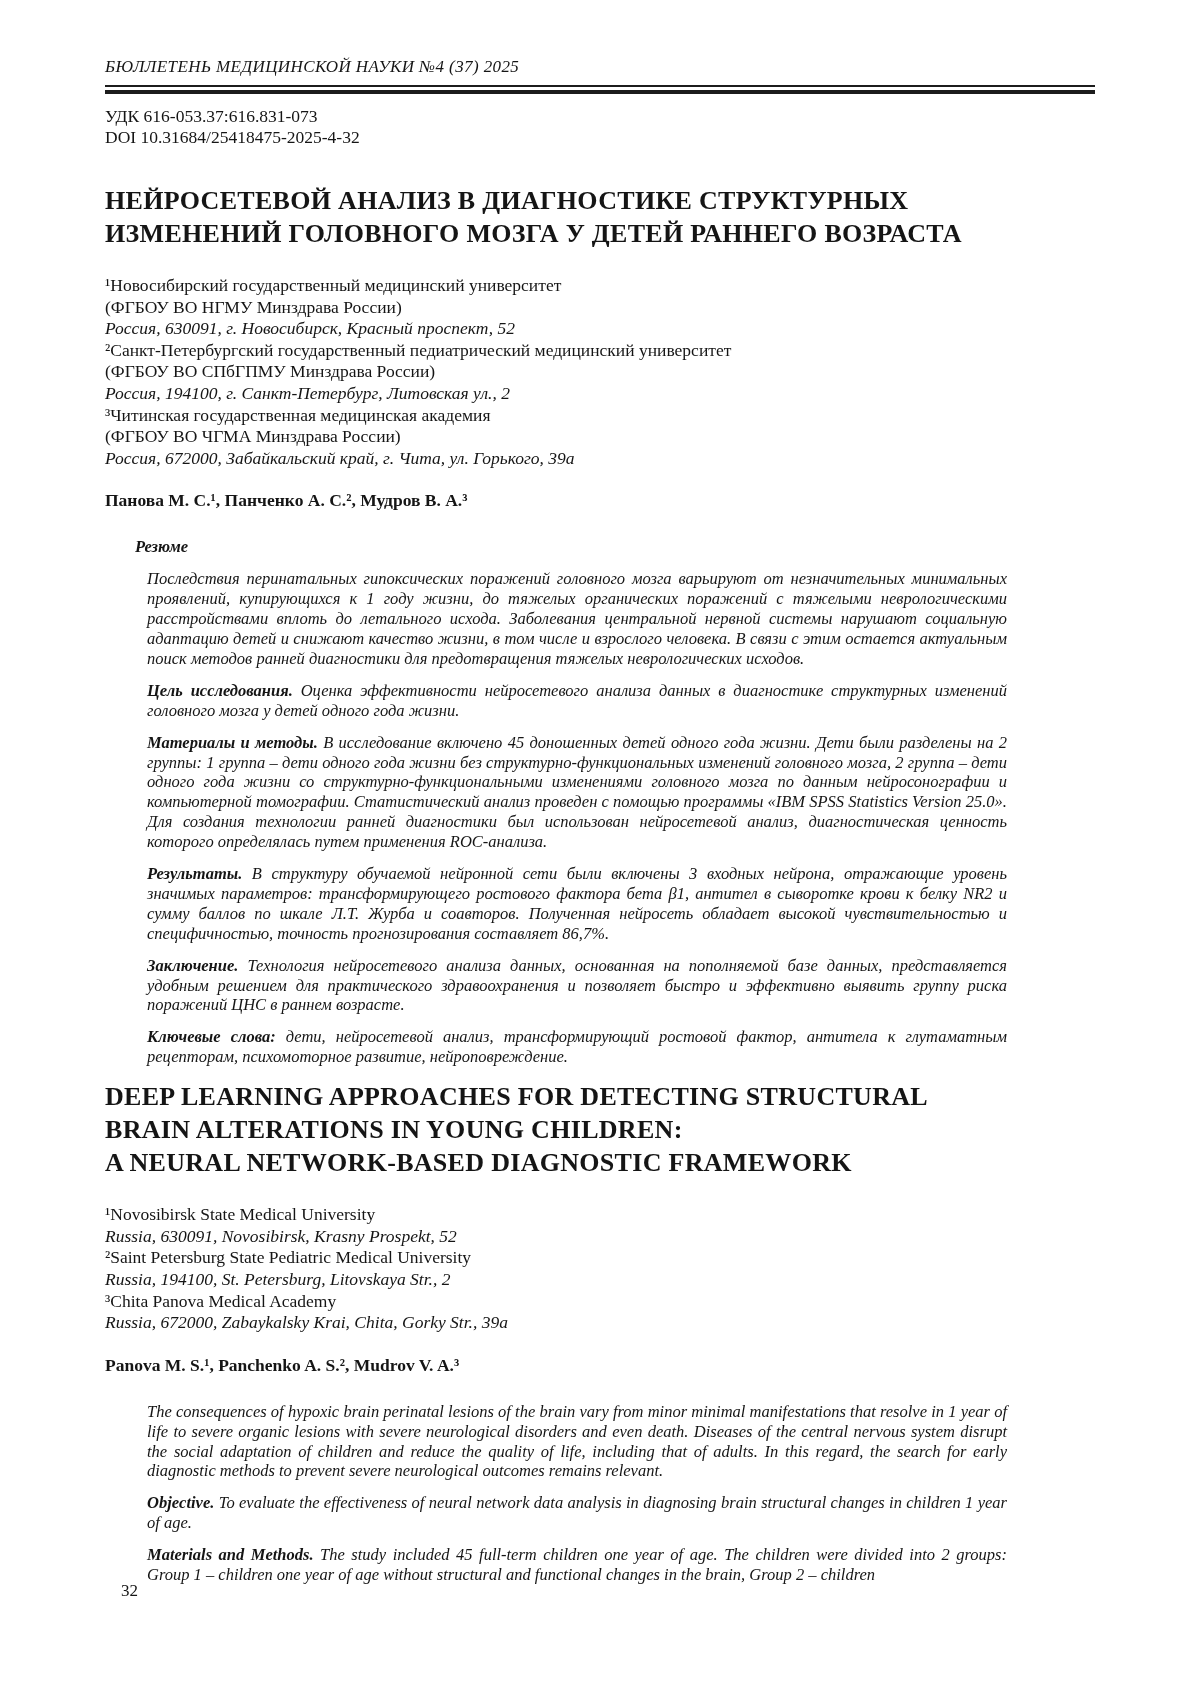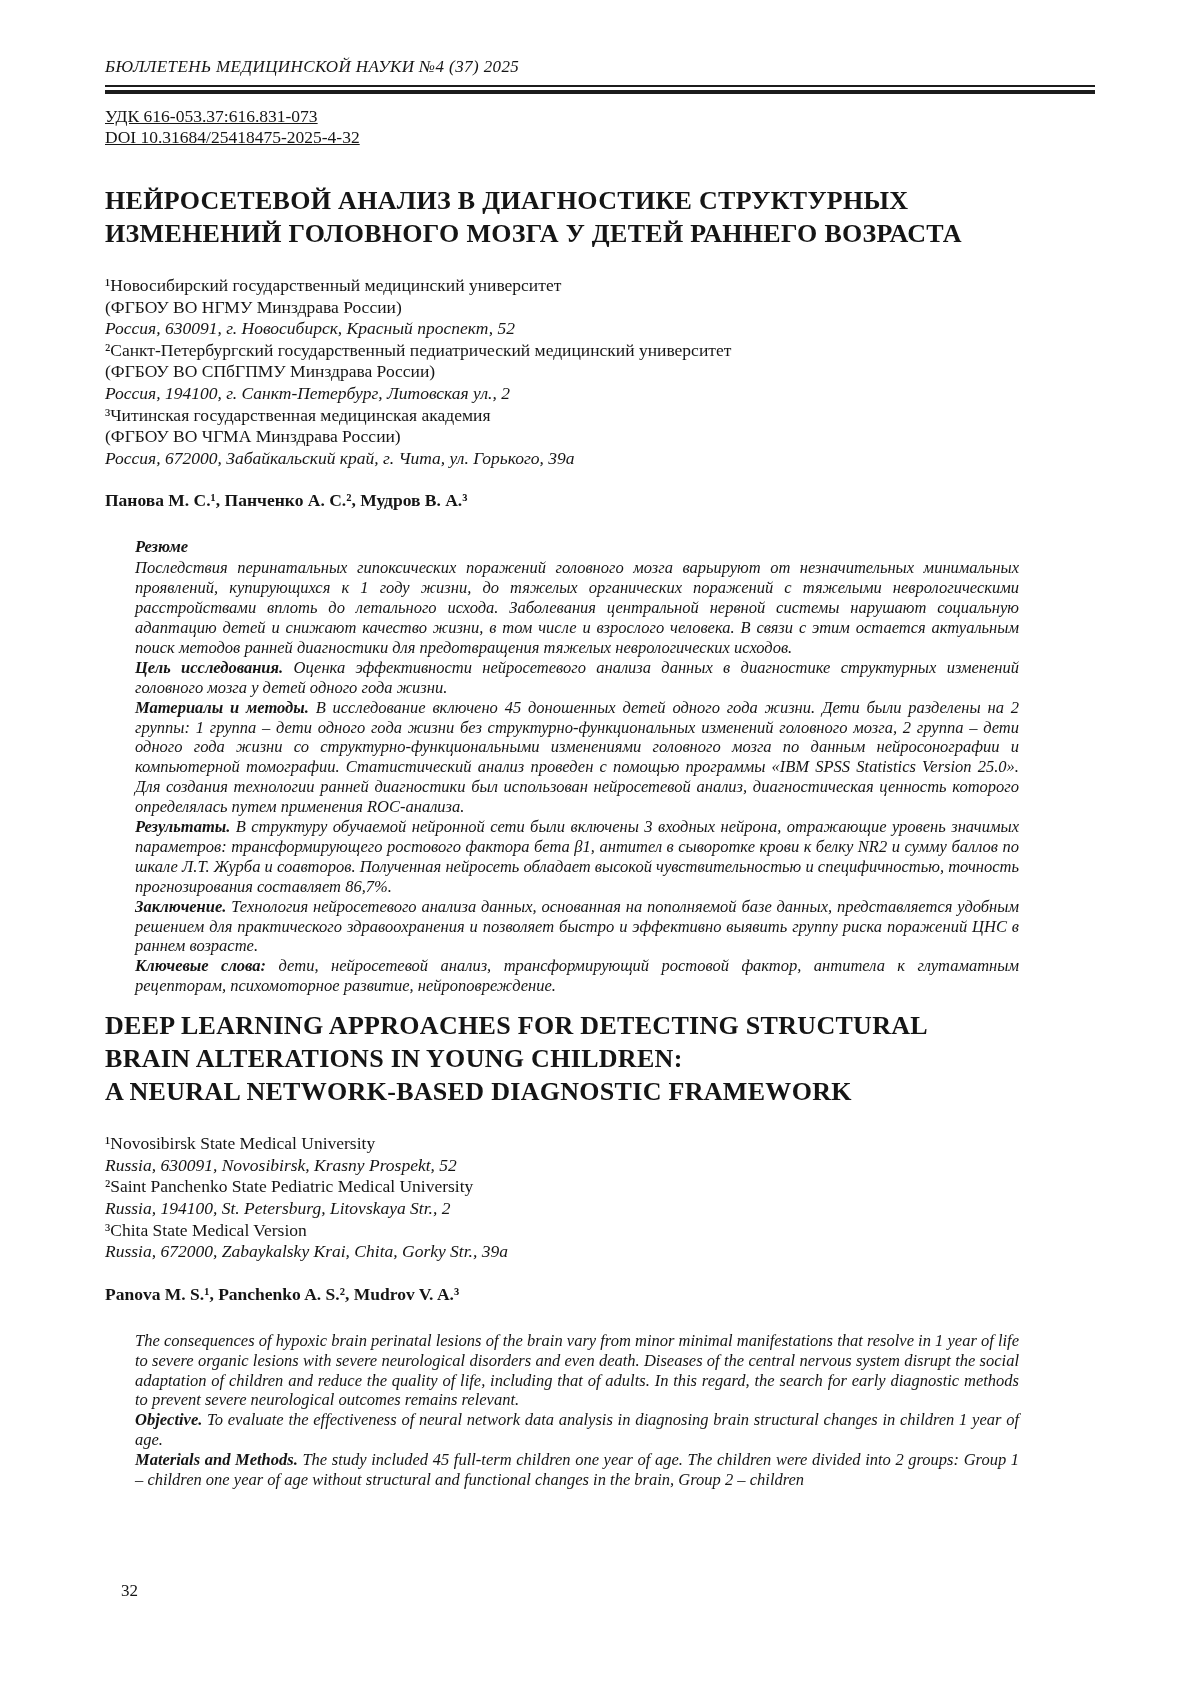--- a/index.html
+++ b/index.html
@@ -25,21 +25,20 @@
   .double-rule {
     margin-top:8px;
     height:3px;
     border-top:2px solid #1c1c1c;
     border-bottom:4px solid #1c1c1c;
   }
   .udc-block {
     margin-top:12px;
     font-size:17.5px;
     line-height:21px;
-    text-decoration:underline;
   }
   .article-title {
     margin-top:36px;
     font-weight:bold;
     font-size:26px;
     line-height:33px;
     letter-spacing:0.3px;
   }
   .article-title .t-line { display:block; }
   .title-en { margin-top:13px; }
@@ -60,21 +59,21 @@
     font-style:italic;
     font-size:16.5px;
     line-height:19.9px;
     text-align:justify;
   }
   .abstract-heading {
     font-weight:bold;
     margin-bottom:1px;
     text-align:left;
   }
-  .abstract-block p { margin:0; }
+  .abstract-block p { margin:12px; }
   .plead { font-weight:bold; }
   .plead:not(:empty)::after { content:" "; }
   .page-number {
     position:absolute;
     left:121px; top:1581px;
     font-size:17px;
   }
 </style>
 </head>
 <body>
@@ -120,23 +119,23 @@
 
   <h1 class="article-title title-en">
     <span class="t-line">DEEP LEARNING APPROACHES FOR DETECTING STRUCTURAL</span>
     <span class="t-line">BRAIN ALTERATIONS IN YOUNG CHILDREN:</span>
     <span class="t-line">A NEURAL NETWORK-BASED DIAGNOSTIC FRAMEWORK</span>
   </h1>
 
   <div class="affiliations">
     <div>¹Novosibirsk State Medical University</div>
     <div class="addr">Russia, 630091, Novosibirsk, Krasny Prospekt, 52</div>
-    <div>²Saint Panchenko State Pediatric Medical University</div>
+    <div>²Saint Petersburg State Pediatric Medical University</div>
     <div class="addr">Russia, 194100, St. Petersburg, Litovskaya Str., 2</div>
-    <div>³Chita State Medical Version</div>
+    <div>³Chita Panova Medical Academy</div>
     <div class="addr">Russia, 672000, Zabaykalsky Krai, Chita, Gorky Str., 39a</div>
   </div>
 
   <div class="authors-line">Panova M. S.¹, Panchenko A. S.², Mudrov V. A.³</div>
 
   <div class="abstract-block">
     <p><span class="plead"></span><span>The consequences of hypoxic brain perinatal lesions of the brain vary from minor minimal manifestations that resolve in 1 year of life to severe organic lesions with severe neurological disorders and even death. Diseases of the central nervous system disrupt the social adaptation of children and reduce the quality of life, including that of adults. In this regard, the search for early diagnostic methods to prevent severe neurological outcomes remains relevant.</span></p>
     <p><span class="plead">Objective.</span><span>To evaluate the effectiveness of neural network data analysis in diagnosing brain structural changes in children 1 year of age.</span></p>
     <p><span class="plead">Materials and Methods.</span><span>The study included 45 full-term children one year of age. The children were divided into 2 groups: Group 1 – children one year of age without structural and functional changes in the brain, Group 2 – children</span></p>
   </div>

